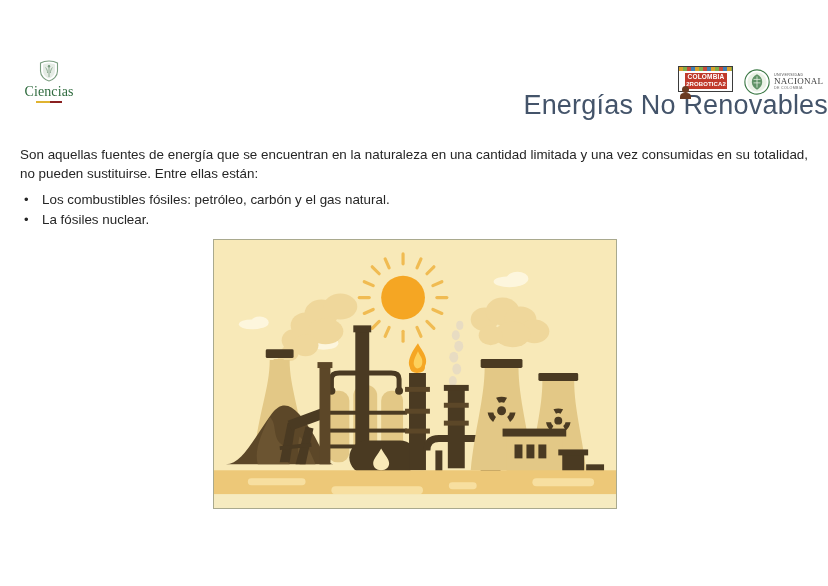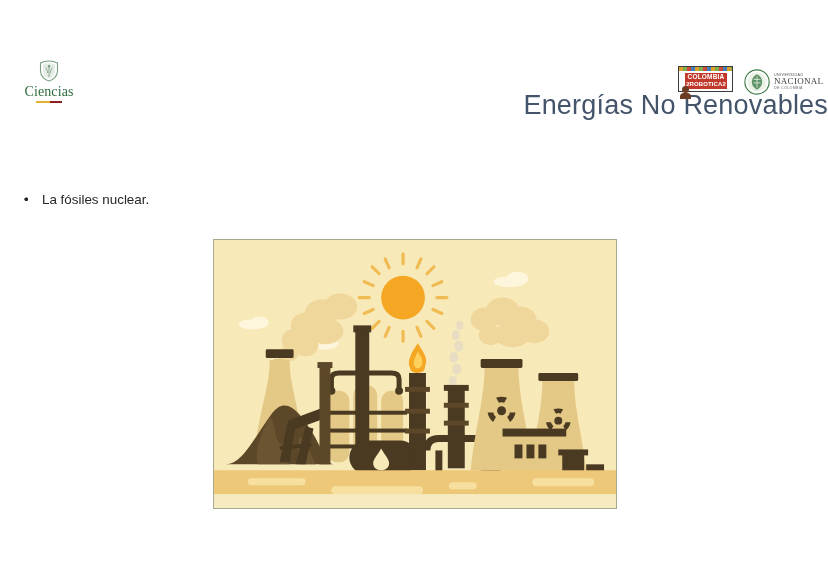--- a/index.html
+++ b/index.html
@@ -261,24 +261,26 @@
       </svg>
       <div class="unal-text">
         <div class="unal-small-top">UNIVERSIDAD</div>
         <div class="unal-main">NACIONAL</div>
         <div class="unal-small-bottom">DE COLOMBIA</div>
       </div>
     </div>
 
   </div>
 
+  <p class="paragraph">Son aquellas fuentes de energía que se encuentran en la naturaleza en una cantidad limitada y una vez consumidas en su totalidad, no pueden sustituirse. Entre ellas están:</p>
 
   <ul class="bullet-list">
     <li class="bullet-item">
       <span class="bullet-dot">•</span>
+      <span>Los combustibles fósiles: petróleo, carbón y el gas natural.</span>
     </li>
     <li class="bullet-item">
       <span class="bullet-dot">•</span>
       <span>La fósiles nuclear.</span>
     </li>
   </ul>
 
   <div class="illustration-frame">
     <svg class="illustration-svg" viewBox="0 0 404 270" preserveAspectRatio="none">
 

